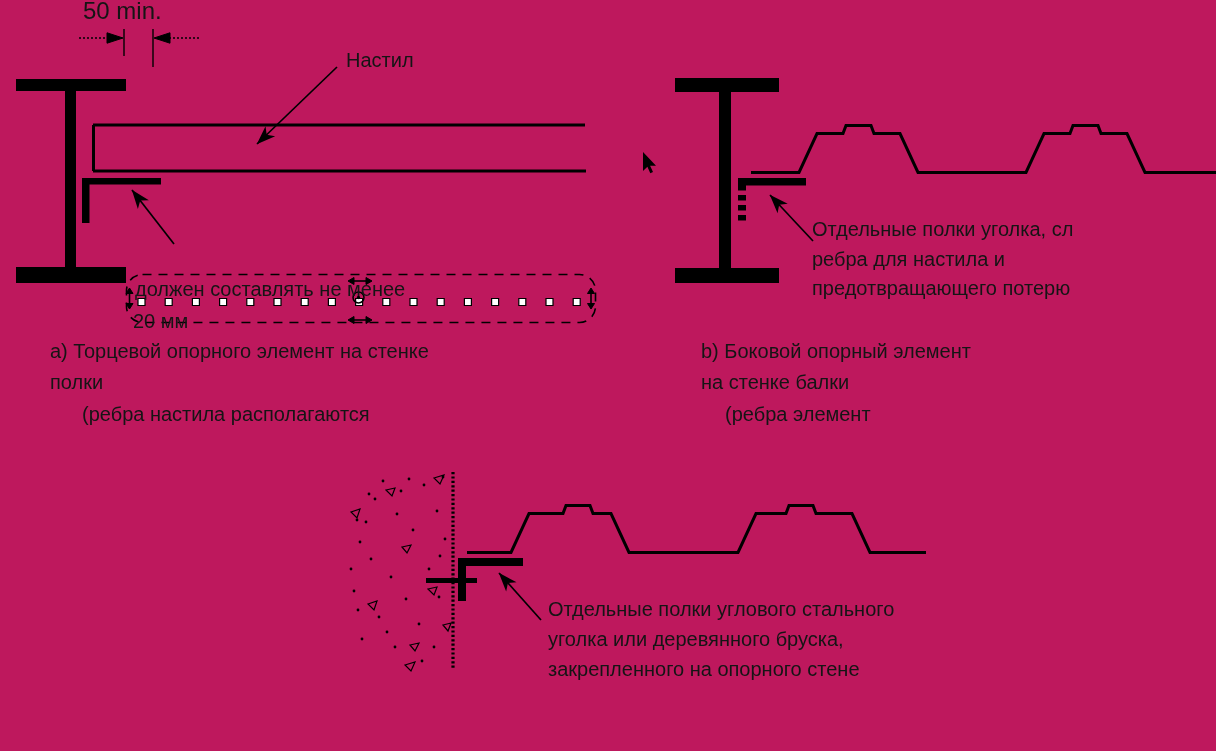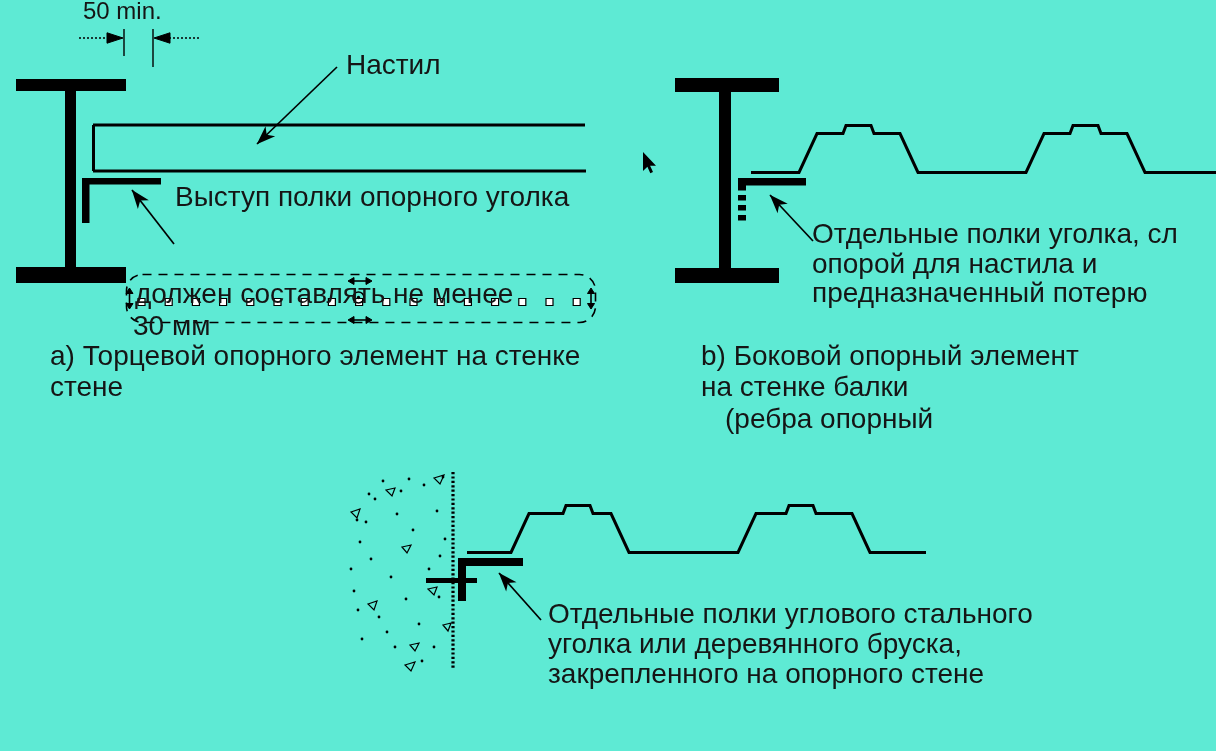--- a/index.html
+++ b/index.html
@@ -1,20 +1,20 @@
 <!DOCTYPE html>
 <html><head>
 <meta charset="utf-8">
 <style>
   html,body{margin:0;padding:0;background:#ffffff;}
   #stage{
-    position:relative;width:1216px;height:751px;background:#5eead4;
+    position:relative;width:1216px;height:751px;background:#be185d;
     overflow:hidden;font-family:"Liberation Sans", sans-serif;color:#151515;
   }
-  .t{position:absolute;white-space:nowrap;font-size:28px;line-height:1.08;color:#151515;}
+  .t{position:absolute;white-space:nowrap;font-size:20px;line-height:1.08;color:#151515;}
   .t-small{font-size:24px;}
   svg{position:absolute;left:0;top:0;}
 </style>
 </head>
 <body>
 
 <div id="stage">
 
   <svg width="1216" height="751" viewBox="0 0 1216 751">
     <defs>
@@ -171,33 +171,33 @@
 
     <g transform="translate(643,152)">
       <path d="M0,0 L0,19 L4.4,14.8 L7.3,21.2 L10,19.9 L7.1,13.7 L13,13.7 Z" fill="#000"></path>
     </g>
   </svg>
 
   <div class="t t-small" style="left:83px;top:-2px">50 min.</div>
 
   <div class="t" style="left:346px;top:50px">Настил</div>
 
-  <div class="t" style="left:175px;top:182px">Выступ полки опорного уголка</div>
   <div class="t" style="left:135px;top:279px">должен составлять не менее</div>
-  <div class="t" style="left:133px;top:311px">30 мм</div>
+  <div class="t" style="left:133px;top:311px">20 мм</div>
 
   <div class="t" style="left:50px;top:341px">a) Торцевой опорного элемент на стенке</div>
-  <div class="t" style="left:50px;top:372px">стене</div>
+  <div class="t" style="left:50px;top:372px">полки</div>
+  <div class="t" style="left:82px;top:404px">(ребра настила располагаются</div>
 
   <div class="t" style="left:812px;top:219px">Отдельные полки уголка, сл</div>
-  <div class="t" style="left:812px;top:249px">опорой для настила и</div>
-  <div class="t" style="left:812px;top:278px">предназначенный потерю</div>
+  <div class="t" style="left:812px;top:249px">ребра для настила и</div>
+  <div class="t" style="left:812px;top:278px">предотвращающего потерю</div>
 
   <div class="t" style="left:701px;top:341px">b) Боковой опорный элемент</div>
   <div class="t" style="left:701px;top:372px">на стенке балки</div>
-  <div class="t" style="left:725px;top:404px">(ребра опорный</div>
+  <div class="t" style="left:725px;top:404px">(ребра элемент</div>
 
   <div class="t" style="left:548px;top:599px">Отдельные полки углового стального</div>
   <div class="t" style="left:548px;top:629px">уголка или деревянного бруска,</div>
   <div class="t" style="left:548px;top:659px">закрепленного на опорного стене</div>
 
 
 </div>
 
 </body></html>

